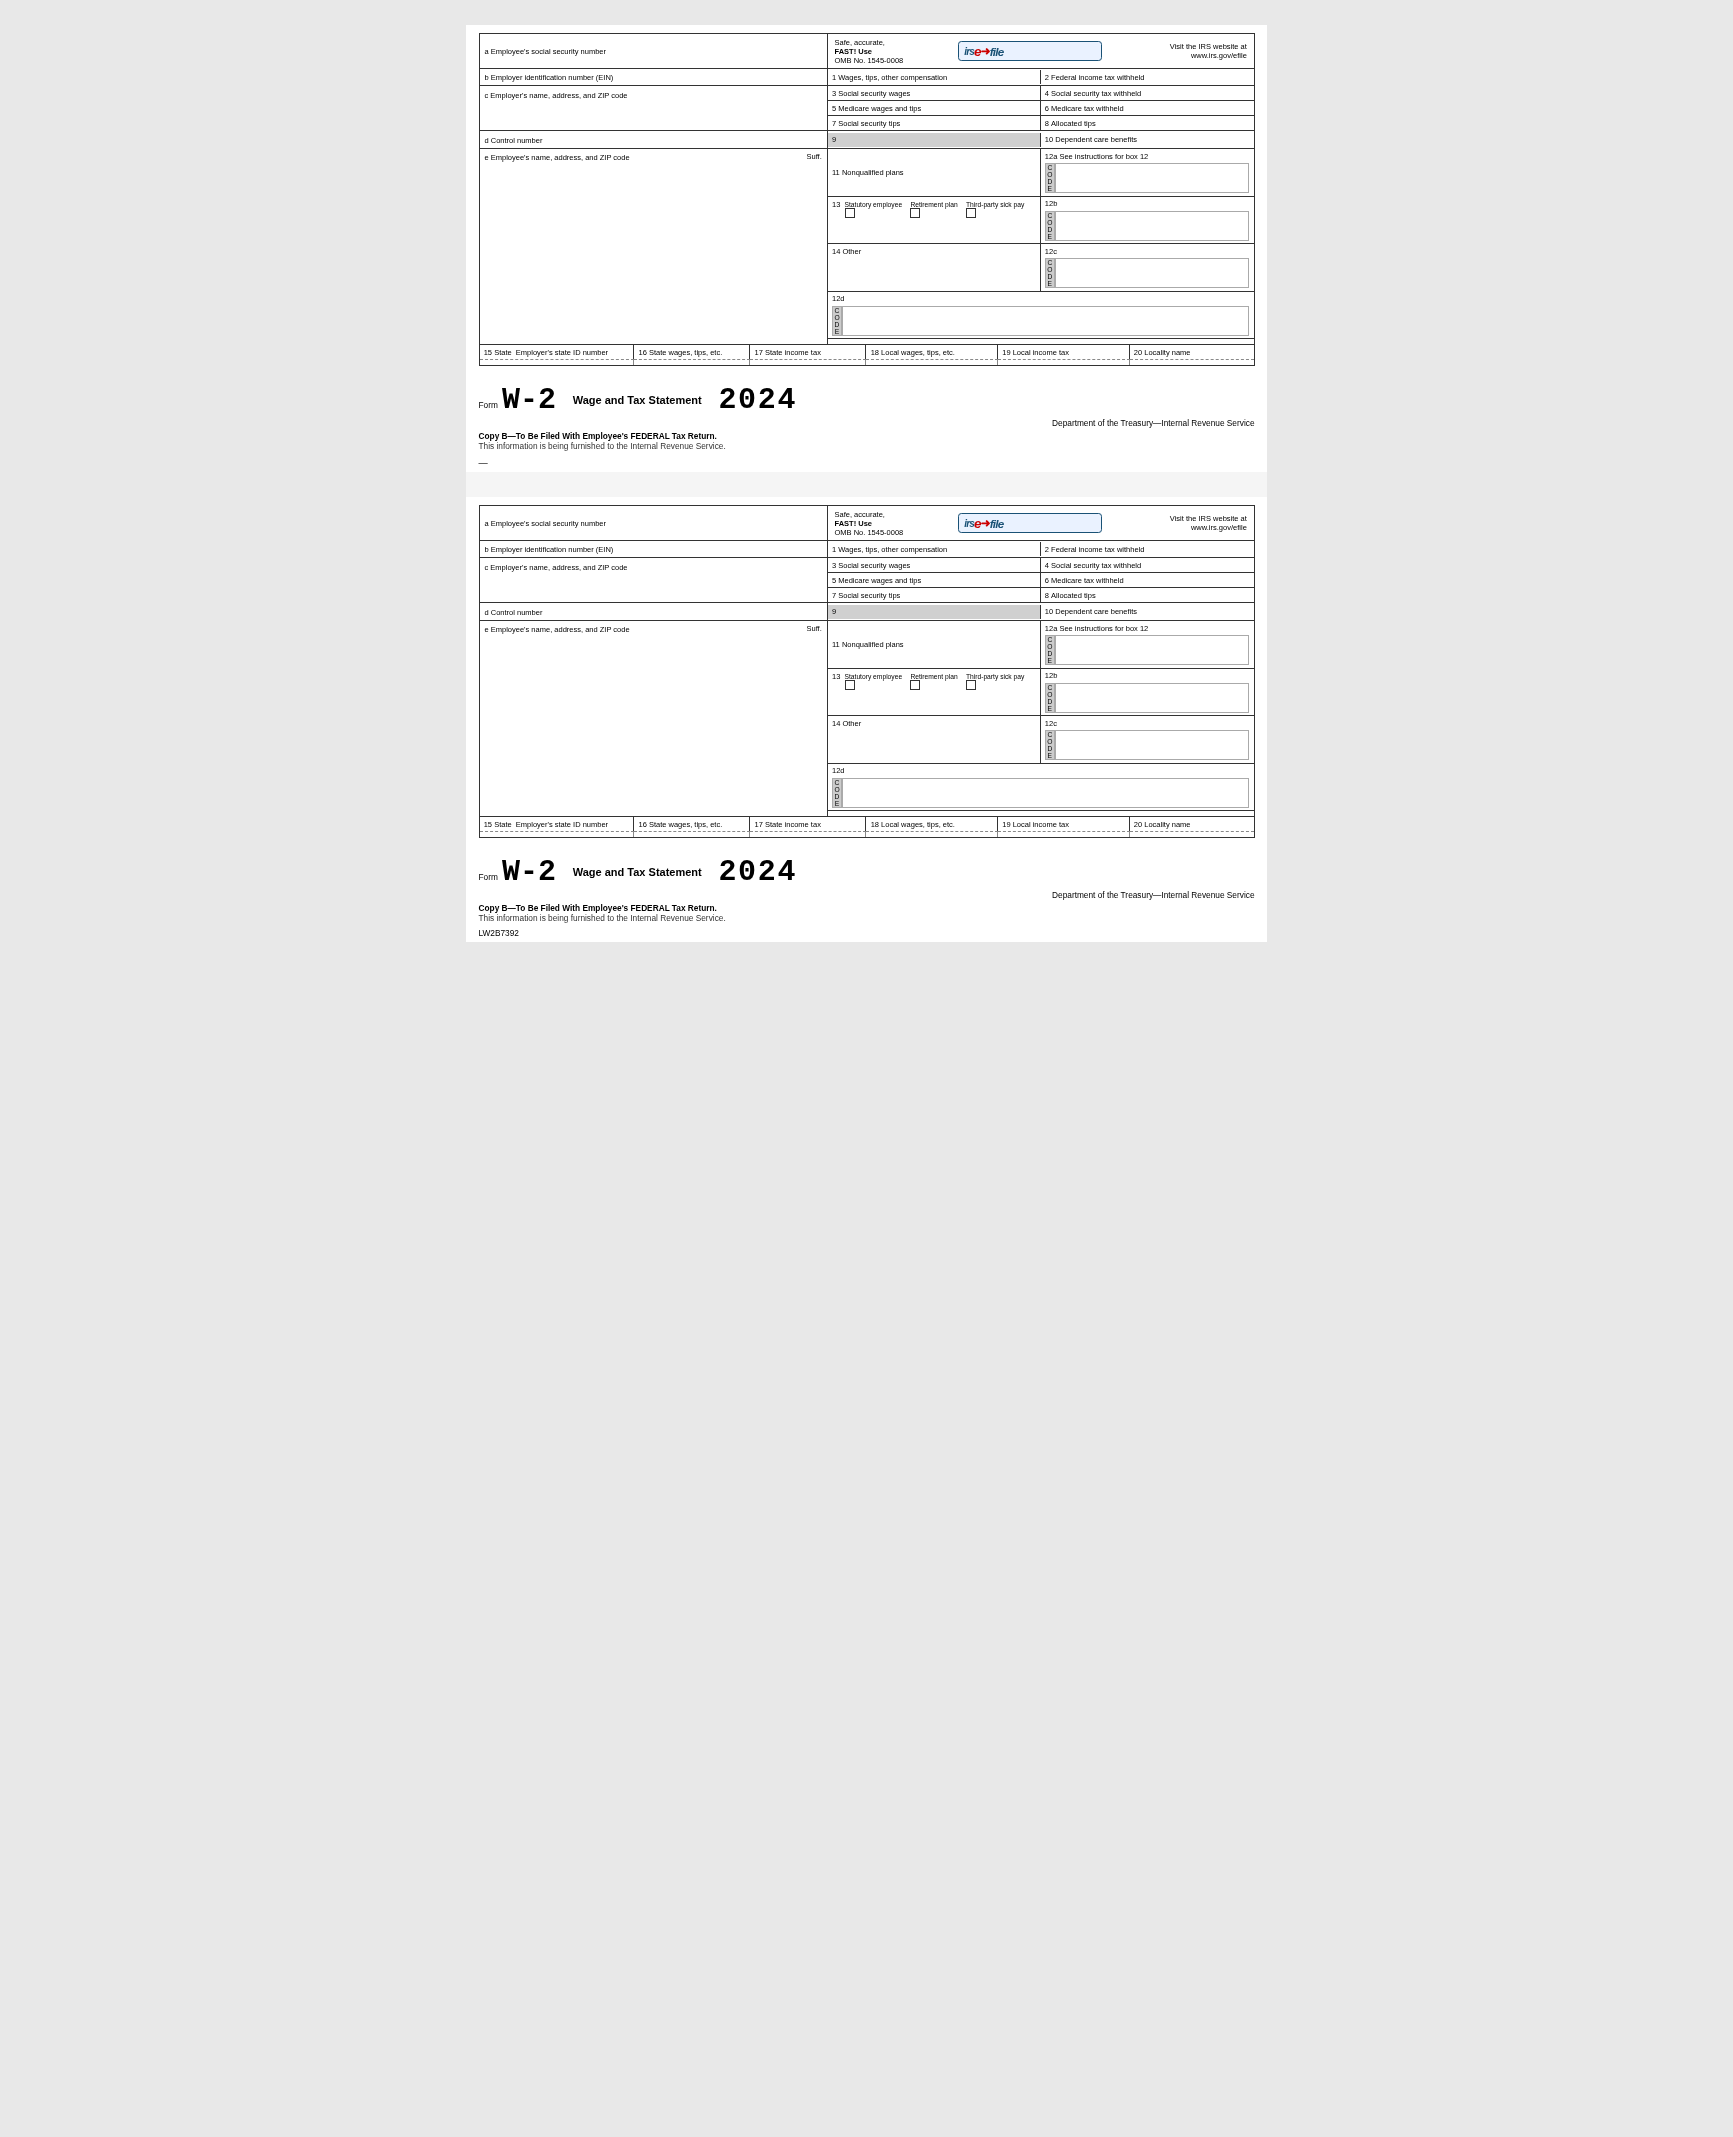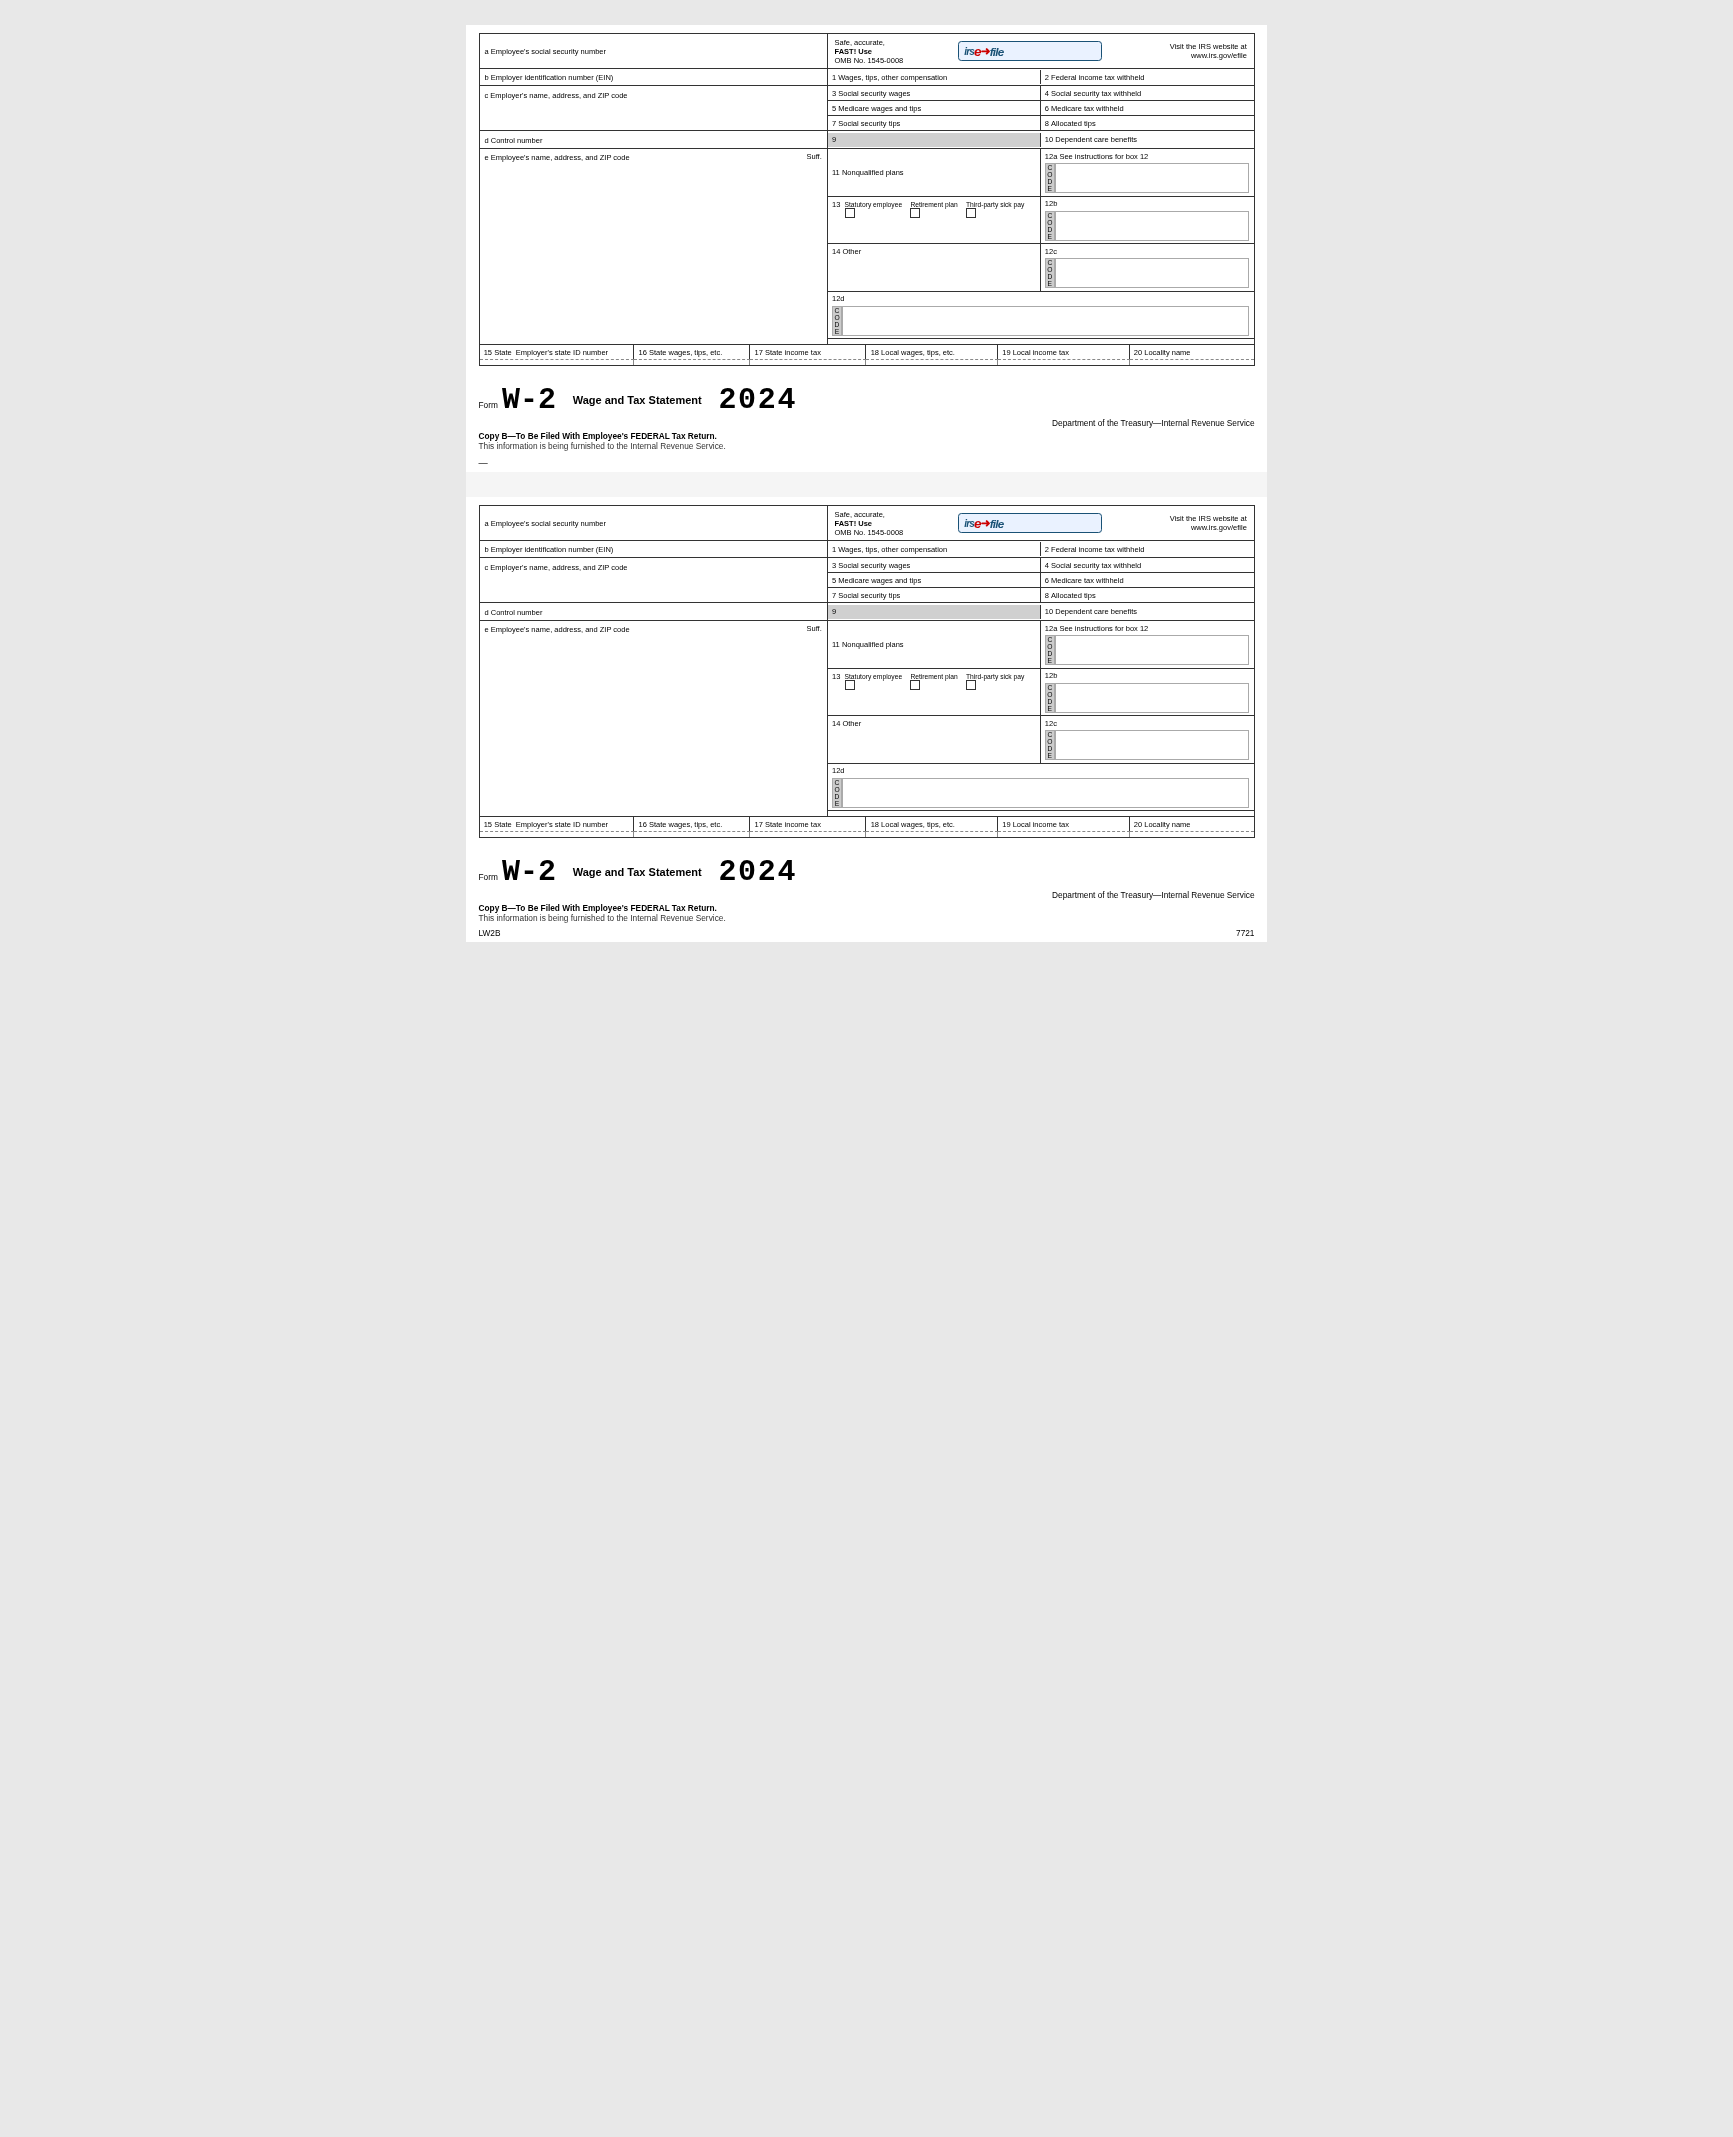--- a/index.html
+++ b/index.html
@@ -93,21 +93,20 @@
       font-weight: bold;
     }
     .copy-note {
       font-size: 8.3px;
       color: #333;
     }
 
     
     .page-bottom {
       display: flex;
-      justify-content: space-between;
       font-size: 8.3px;
       margin-top: 3.3px;
     }
   </style>
 </head>
 <body>
 
 <div class="page-wrapper">
 
   <div class="w2-section">
@@ -651,18 +650,18 @@
       <span class="form-title">Wage and Tax Statement</span>
       <span class="form-year">2024</span>
       <span class="form-dept">Department of the Treasury—Internal Revenue Service</span>
     </div>
     <div class="copy-info">
       <strong>Copy B—To Be Filed With Employee's FEDERAL Tax Return.</strong>
     </div>
     <div class="copy-note">This information is being furnished to the Internal Revenue Service.</div>
     <div class="page-bottom" style="margin-top:5px;">
       <span>LW2B</span>
-      <span>7721</span>
+      <span>7392</span>
     </div>
   </div>
 
 </div>
 
 
 </body></html>

